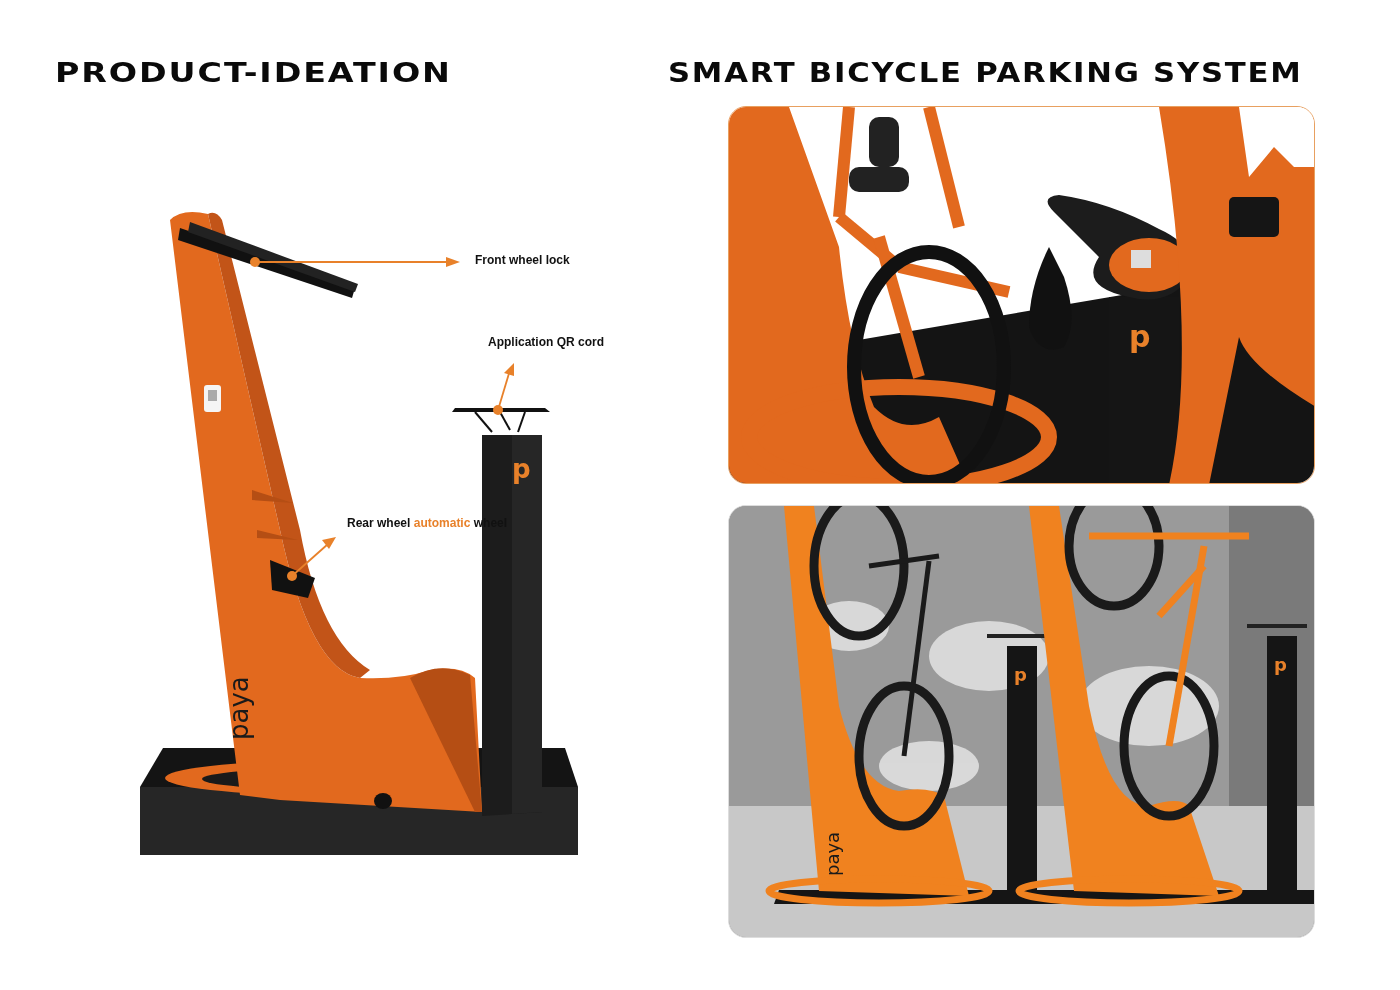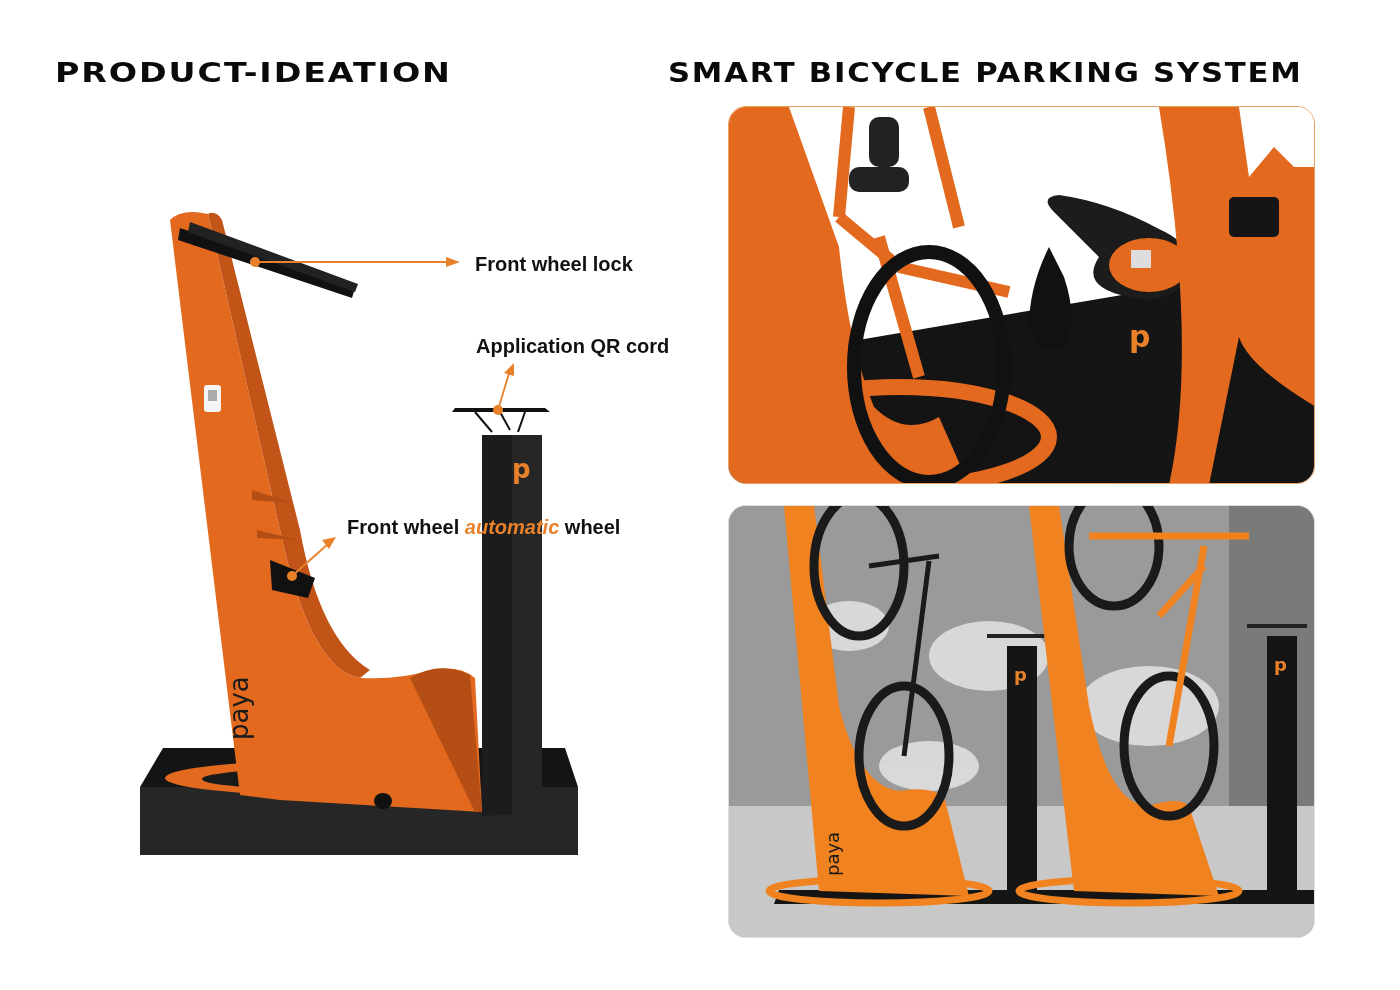--- a/index.html
+++ b/index.html
@@ -8,23 +8,23 @@
 
   .heading {
     position: absolute; top: 58px; font-family: "DejaVu Sans", sans-serif;
     font-weight: 900; font-size: 26px; letter-spacing: 1.5px; color: #0a0a0a;
     transform: scaleX(1.28); transform-origin: left center; white-space: nowrap;
   }
   #h-left { left: 55px; }
   #h-right { left: 668px; transform: scaleX(1.18); }
 
   .label {
-    position: absolute; font-weight: 700; font-size: 20px; color: #111; white-space: nowrap;
+    position: absolute; font-weight: 700; font-size: 12px; color: #111; white-space: nowrap;
   }
-  .label .accent { color: #e8812a; font-style: italic; }
+  .label .accent { color: #e8812a; }
 
   #product { position: absolute; left: 130px; top: 200px; width: 470px; height: 660px; }
 
   .photo {
     position: absolute; border-radius: 18px; overflow: hidden;
     border: 1px solid #e8a060;
   }
   #photo-top { left: 728px; top: 106px; width: 587px; height: 378px; background: #fff; }
   #photo-bottom { left: 728px; top: 505px; width: 587px; height: 433px; border-color: #ddd; background: #9a9a9a; }
   .photo svg { position: absolute; left: 0; top: 0; }
@@ -81,22 +81,22 @@
       <polygon points="330,62 316,57 316,67" stroke="none"></polygon>
       <line x1="368" y1="210" x2="380" y2="170"></line>
       <polygon points="384,163 374,173 384,176" stroke="none"></polygon>
       <line x1="162" y1="376" x2="198" y2="344"></line>
       <polygon points="206,337 192,340 199,349" stroke="none"></polygon>
     </g>
   </svg>
 </div>
 
 <div class="label" style="left:475px; top:253px;">Front wheel lock</div>
-<div class="label" style="left:476px; top:335px;">Application QR cord</div>
-<div class="label" style="left:347px; top:516px;"><span>Front wheel </span><span class="accent">automatic</span><span> wheel</span></div>
+<div class="label" style="left:488px; top:335px;">Application QR cord</div>
+<div class="label" style="left:347px; top:516px;"><span>Rear wheel </span><span class="accent">automatic</span><span> wheel</span></div>
 
 <div id="photo-top" class="photo">
   <svg width="587" height="378" viewBox="0 0 587 378">
     <rect width="587" height="378" fill="#ffffff"></rect>
     <polygon points="0,255 587,155 587,378 0,378" fill="#141414"></polygon>
 
     <path d="M0,0 L60,0 L110,140 Q120,240 145,300 Q175,330 210,310 L240,378 L0,378 Z" fill="#e2691e"></path>
     <ellipse cx="170" cy="330" rx="150" ry="50" fill="none" stroke="#e2691e" stroke-width="16"></ellipse>
 
     <g stroke="#e2691e" stroke-width="12" fill="none">

